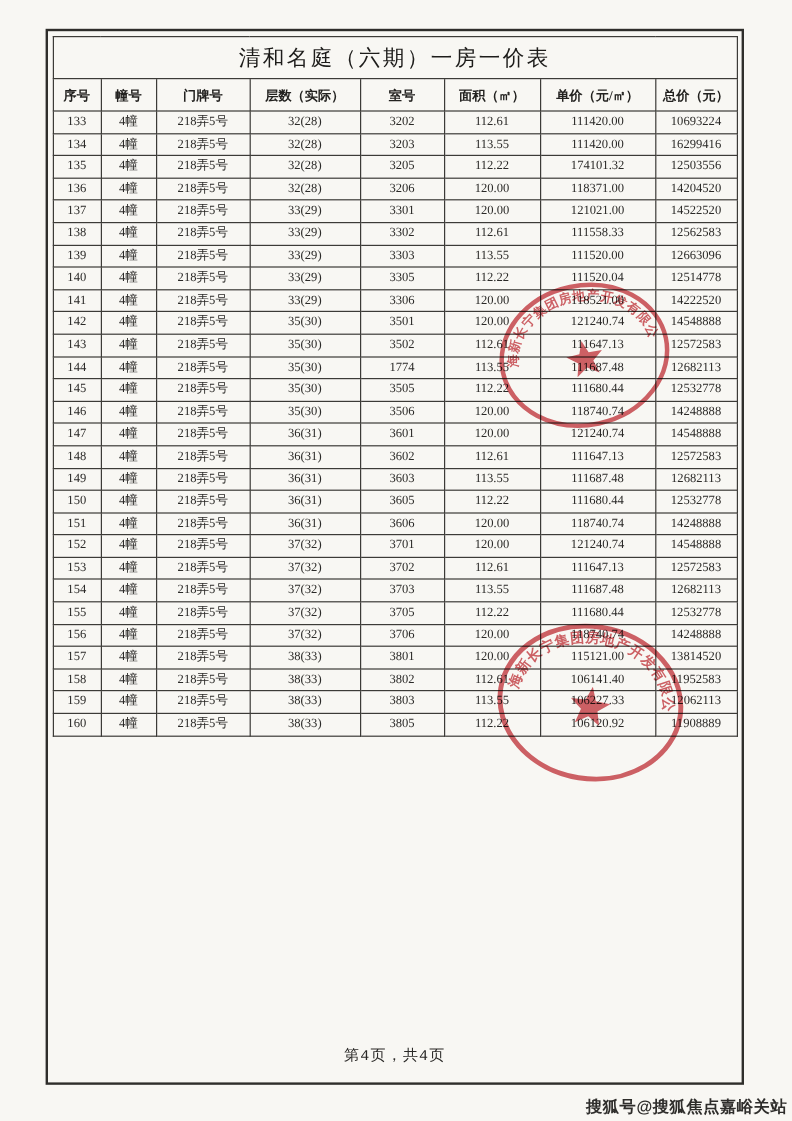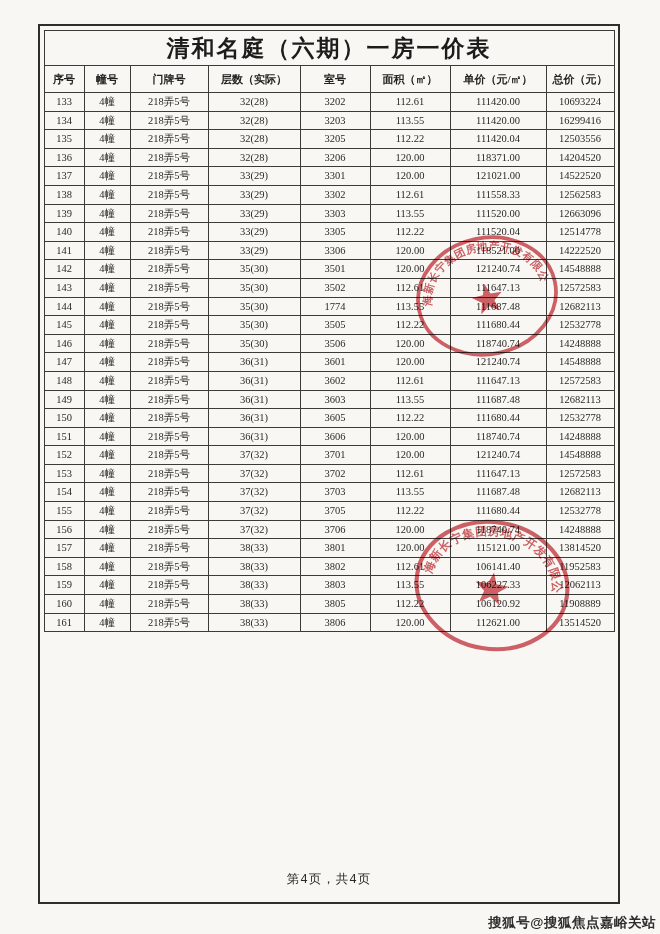--- a/index.html
+++ b/index.html
@@ -13,21 +13,21 @@
     border:2px solid #2f2e2b;box-sizing:border-box;
   }
   table.price-table{
     margin:4px auto 0 auto;width:570px;border-collapse:collapse;table-layout:fixed;
   }
   table.price-table th, table.price-table td{
     border:1px solid #3c3b37;text-align:center;vertical-align:middle;
     padding:0;overflow:hidden;white-space:nowrap;
   }
   th.title-cell{
-    font-size:23px;font-weight:bold;height:34px;letter-spacing:2px;color:#1d1c1a;
+    font-size:18px;font-weight:normal;height:34px;letter-spacing:2px;color:#1d1c1a;
   }
   tr[data-name="table-header-row"] th{
     font-size:11px;font-weight:bold;height:26px;
   }
   table.price-table td{
     font-size:10.5px;height:17.6px;line-height:17.6px;color:#2a2927;
   }
   col.c1{width:40px}col.c2{width:46px}col.c3{width:78px}col.c4{width:92px}
   col.c5{width:70px}col.c6{width:80px}col.c7{width:96px}col.c8{width:68px}
   .footer{
@@ -102,21 +102,21 @@
             <td data-name="table-cell">111420.00</td>
             <td data-name="table-cell">16299416</td>
           </tr>
           <tr data-name="table-row">
             <td data-name="table-cell">135</td>
             <td data-name="table-cell">4幢</td>
             <td data-name="table-cell">218弄5号</td>
             <td data-name="table-cell">32(28)</td>
             <td data-name="table-cell">3205</td>
             <td data-name="table-cell">112.22</td>
-            <td data-name="table-cell">111420.04</td>
+            <td data-name="table-cell">174101.32</td>
             <td data-name="table-cell">12503556</td>
           </tr>
           <tr data-name="table-row">
             <td data-name="table-cell">136</td>
             <td data-name="table-cell">4幢</td>
             <td data-name="table-cell">218弄5号</td>
             <td data-name="table-cell">32(28)</td>
             <td data-name="table-cell">3206</td>
             <td data-name="table-cell">120.00</td>
             <td data-name="table-cell">118371.00</td>
@@ -354,30 +354,20 @@
           </tr>
           <tr data-name="table-row">
             <td data-name="table-cell">160</td>
             <td data-name="table-cell">4幢</td>
             <td data-name="table-cell">218弄5号</td>
             <td data-name="table-cell">38(33)</td>
             <td data-name="table-cell">3805</td>
             <td data-name="table-cell">112.22</td>
             <td data-name="table-cell">106120.92</td>
             <td data-name="table-cell">11908889</td>
-          </tr>
-          <tr data-name="table-row">
-            <td data-name="table-cell">161</td>
-            <td data-name="table-cell">4幢</td>
-            <td data-name="table-cell">218弄5号</td>
-            <td data-name="table-cell">38(33)</td>
-            <td data-name="table-cell">3806</td>
-            <td data-name="table-cell">120.00</td>
-            <td data-name="table-cell">112621.00</td>
-            <td data-name="table-cell">13514520</td>
           </tr>
         </tbody>
     </table>
 
     <div class="footer" data-name="page-number">第4页，共4页</div>
   </div>
 
   <div class="seal seal-1" data-name="official-seal-icon">
     <svg viewBox="0 0 160 136" width="150" height="128" xmlns="http://www.w3.org/2000/svg">
       <ellipse cx="80" cy="68" rx="74" ry="62" fill="none" stroke="#c5373e" stroke-width="4"></ellipse>

